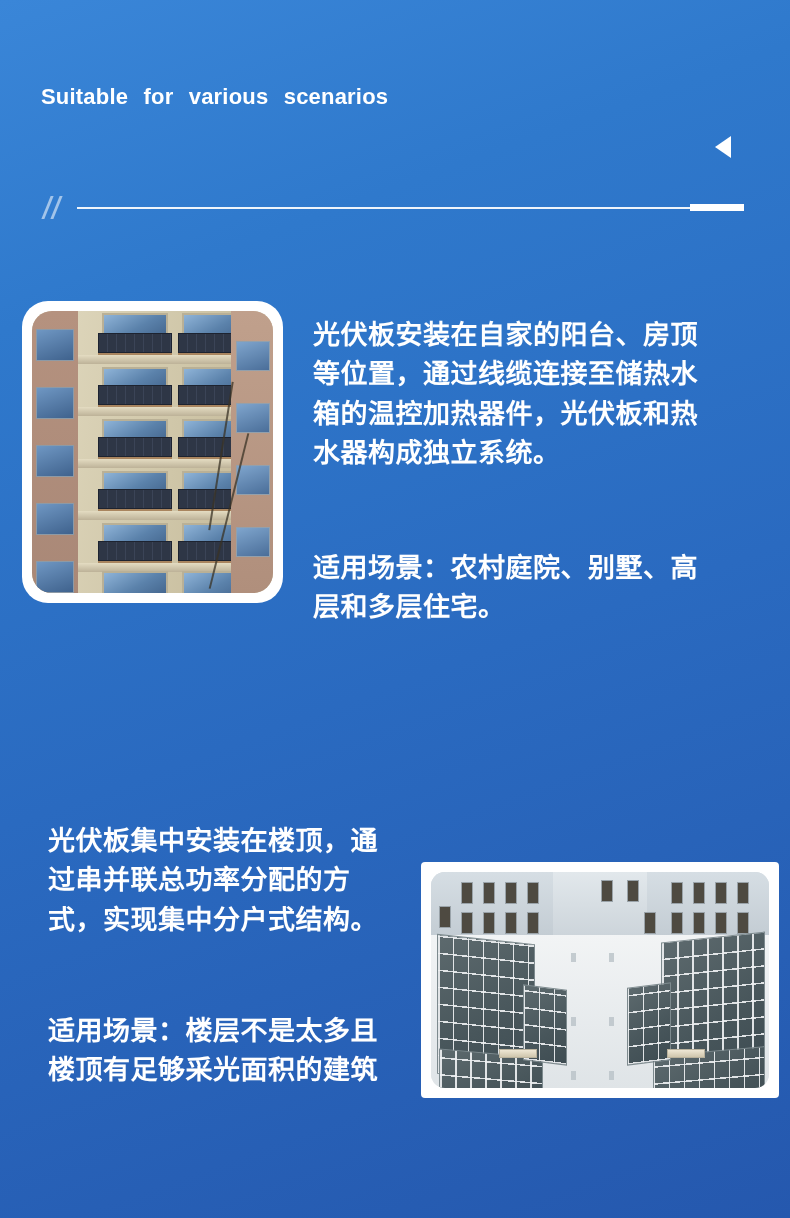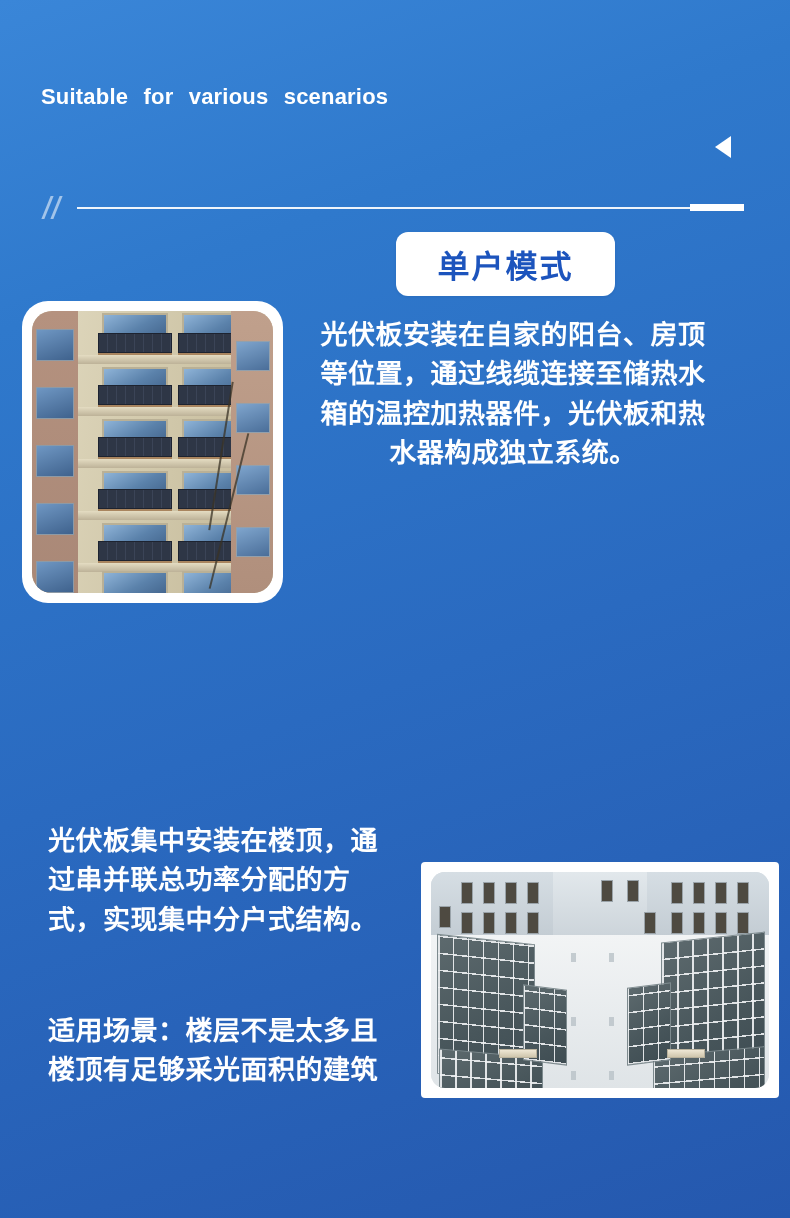--- a/index.html
+++ b/index.html
@@ -270,21 +270,20 @@
     font-weight: bold;
     line-height: 1.46;
     letter-spacing: 0.5px;
   }
 
   .sec1-p1 {
     left: 313px;
     top: 316px;
     width: 400px;
     font-size: 27px;
-    text-align: center;
   }
   .sec1-p2 {
     left: 313px;
     top: 549px;
     width: 400px;
     font-size: 27px;
   }
 
   .sec2-p1 {
     left: 48px;
@@ -313,21 +312,20 @@
 
     <div class="slashes">
       <i></i>
         <i></i>
     </div>
 
     <div class="rule-thin"></div>
     <div class="rule-thick"></div>
   </div>
 
-  <div class="badge badge-single">单户模式</div>
 
   <div class="photo-frame photo-building">
     <div class="inner">
       <div class="bld">
         <div class="col-left">
           <div class="win" style="top:18px"></div>
           <div class="win" style="top:76px"></div>
           <div class="win" style="top:134px"></div>
           <div class="win" style="top:192px"></div>
           <div class="win" style="top:250px"></div>
@@ -377,20 +375,21 @@
         </div>
 
         <div class="wire" style="left:188px; top:70px; height:150px; transform:rotate(9deg);"></div>
         <div class="wire" style="left:196px; top:120px; height:160px; transform:rotate(14deg);"></div>
       </div>
     </div>
   </div>
 
   <div class="body-text sec1-p1">光伏板安装在自家的阳台、房顶等位置，通过线缆连接至储热水箱的温控加热器件，光伏板和热水器构成独立系统。</div>
 
+  <div class="body-text sec1-p2">适用场景：农村庭院、别墅、高层和多层住宅。</div>
 
 
   <div class="body-text sec2-p2">适用场景：楼层不是太多且楼顶有足够采光面积的建筑</div>
 
   <div class="body-text sec2-p1">光伏板集中安装在楼顶，通过串并联总功率分配的方式，实现集中分户式结构。</div>
 
   <div class="photo-frame photo-roof">
     <div class="inner">
       <div class="roof">
         <div class="bldg-back">

